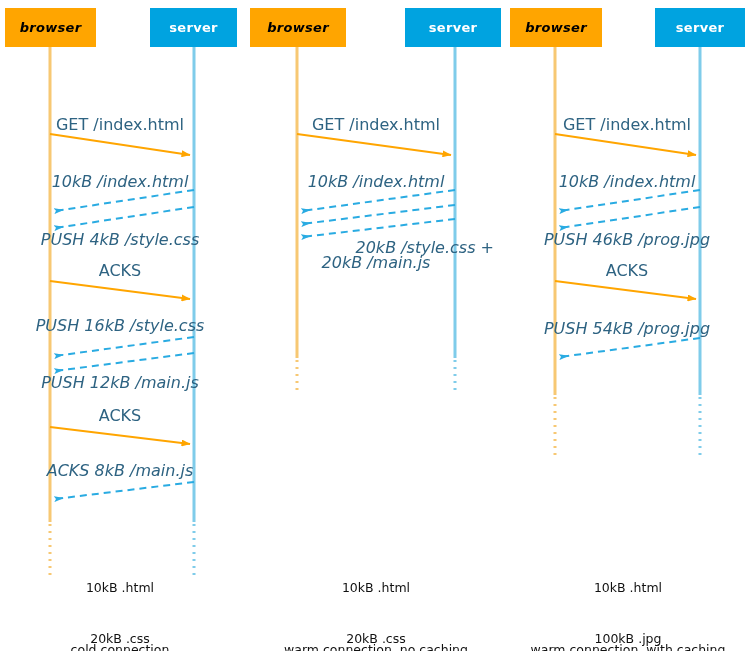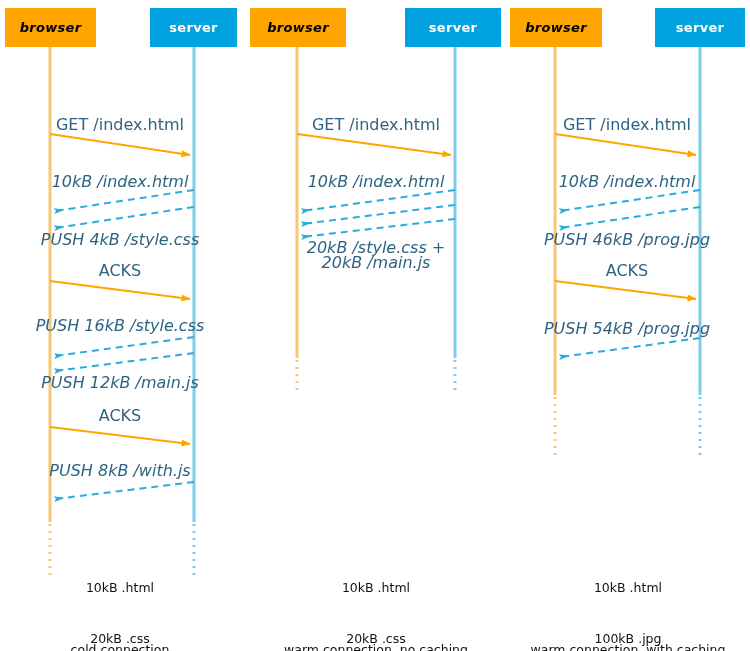--- a/index.html
+++ b/index.html
@@ -141,25 +141,25 @@
   <span class="actor-label">server</span>
 </div>
 
 <div class="msg-label" style="left:0px;  top:117px; width:240px;">GET /index.html</div>
 <div class="msg-label italic" style="left:0px;  top:174px; width:240px;">10kB /index.html</div>
 <div class="msg-label italic" style="left:0px;  top:232px; width:240px;">PUSH 4kB /style.css</div>
 <div class="msg-label" style="left:0px;  top:263px; width:240px;">ACKS</div>
 <div class="msg-label italic" style="left:0px;  top:318px; width:240px;text-align:center;">PUSH 16kB /style.css</div>
 <div class="msg-label italic" style="left:0px;  top:375px; width:240px;">PUSH 12kB /main.js</div>
 <div class="msg-label" style="left:0px;  top:408px; width:240px;">ACKS</div>
-<div class="msg-label italic" style="left:0px;  top:463px; width:240px;">PUSH 8kB /with.js</div>
+<div class="msg-label italic" style="left:0px;  top:463px; width:240px;">ACKS 8kB /main.js</div>
 
 <div class="msg-label" style="left:258px; top:117px; width:236px;">GET /index.html</div>
 <div class="msg-label italic" style="left:258px; top:174px; width:236px;">10kB /index.html</div>
-<div class="msg-label italic" style="left:258px; top:240px; width:236px;">20kB /style.css +</div>
+<div class="msg-label italic" style="left:258px; top:240px; width:236px;text-align:right;">20kB /style.css +</div>
 <div class="msg-label italic" style="left:258px; top:255px; width:236px;">20kB /main.js</div>
 
 <div class="msg-label" style="left:508px; top:117px; width:238px;">GET /index.html</div>
 <div class="msg-label italic" style="left:508px; top:174px; width:238px;">10kB /index.html</div>
 <div class="msg-label italic" style="left:508px; top:232px; width:238px;">PUSH 46kB /prog.jpg</div>
 <div class="msg-label" style="left:508px; top:263px; width:238px;">ACKS</div>
 <div class="msg-label italic" style="left:508px; top:321px; width:238px;">PUSH 54kB /prog.jpg</div>
 
 <div class="caption" style="left:0px; top:545px; width:240px;">
   <span class="caption-line">10kB .html</span>

